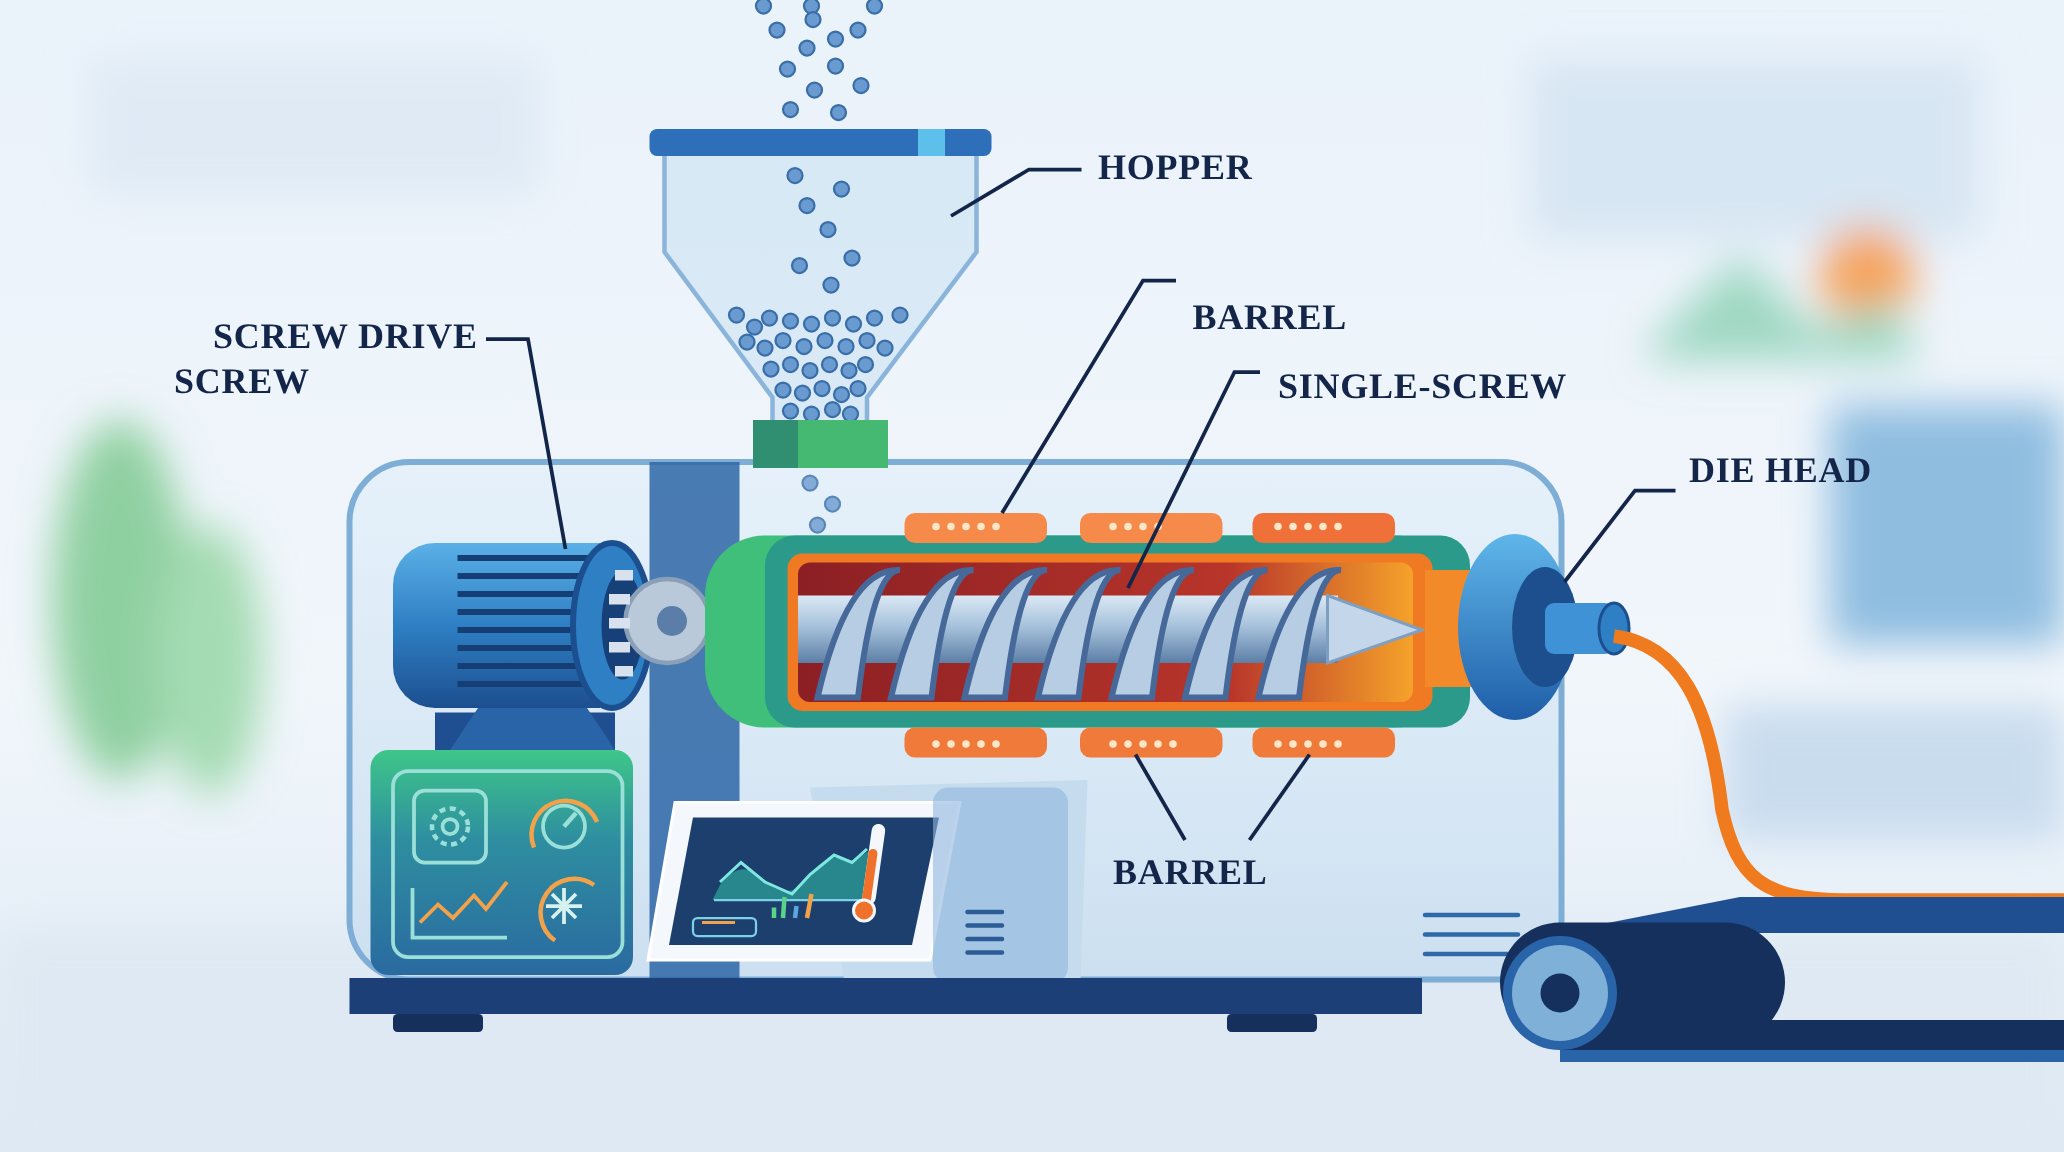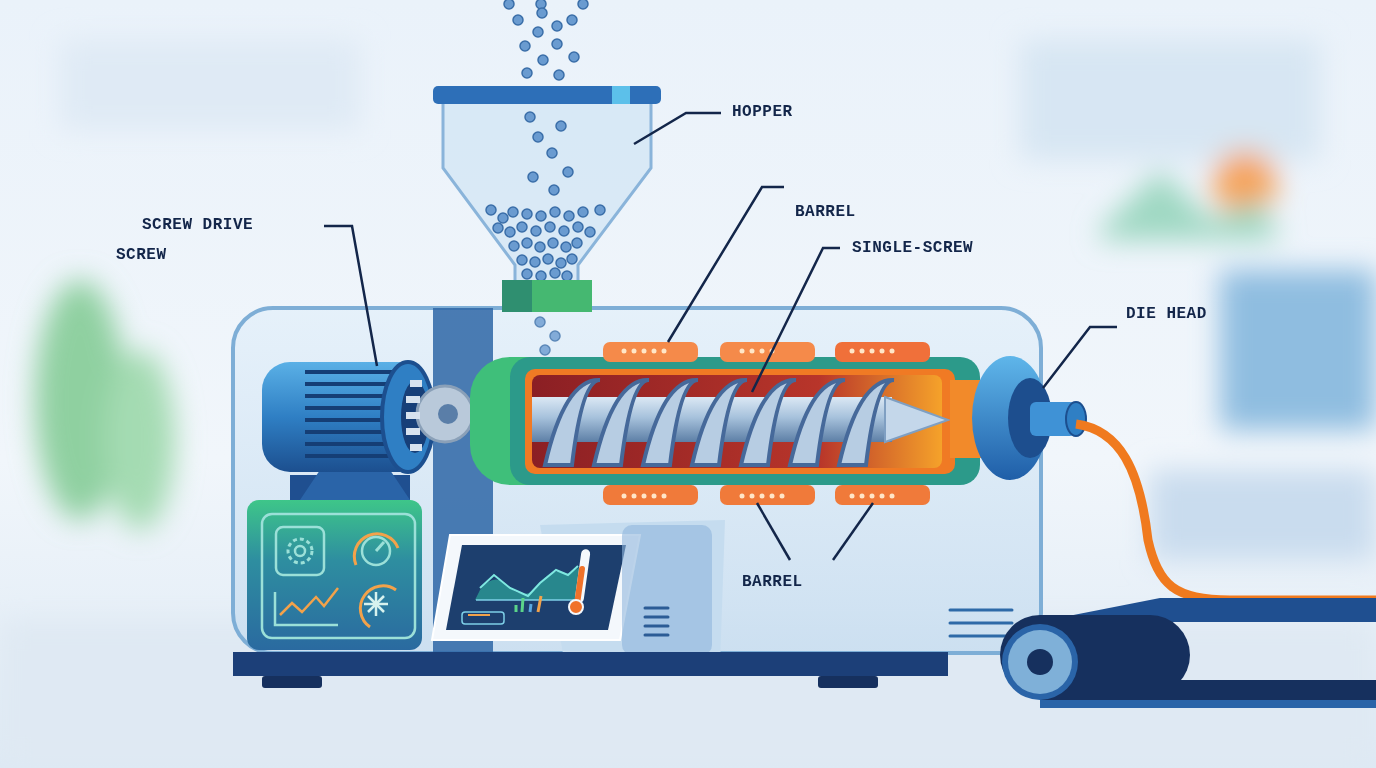--- a/index.html
+++ b/index.html
@@ -1,21 +1,21 @@
 <!DOCTYPE html>
 <html><head>
 <meta charset="utf-8">
 <style>
   html, body { margin:0; padding:0; }
   body { width:1376px; height:768px; overflow:hidden; position:relative;
     background: linear-gradient(180deg,#eaf2fa 0%,#f1f6fb 60%,#dde9f4 100%);
     font-family:"Liberation Sans", sans-serif; }
   #scene { position:absolute; left:0; top:0; }
-  .label { position:absolute; font-family:Liberation Mono, monospace; font-weight:bold;
-    color:#13264a; font-size:16px; letter-spacing:0.5px; line-height:31px; white-space:nowrap; }
+  .label { position:absolute; font-family:Liberation Serif, serif; font-weight:bold;
+    color:#13264a; font-size:24px; letter-spacing:0.5px; line-height:31px; white-space:nowrap; }
 </style>
 </head>
 <body>
 
 <svg id="scene" width="1376" height="768" viewBox="0 0 1376 768">
   <defs>
     <filter id="blur12">
         <feGaussianBlur stdDeviation="14"></feGaussianBlur>
       </filter>
     <linearGradient id="motorG" x1="0" y1="0" x2="0" y2="1">
@@ -330,17 +330,17 @@
     <polyline points="752,392 823,248 840,248"></polyline>
     <polyline points="324,226 352,226 377,366"></polyline>
     <polyline points="1043,388 1090,327 1117,327"></polyline>
     <line x1="757" y1="503" x2="790" y2="560"></line>
     <line x1="873" y1="503" x2="833" y2="560"></line>
   </g>
 </svg>
 
 <div class="label" style="left:732px;top:97px;">HOPPER</div>
 <div class="label" style="left:795px;top:173px;margin-top:24px;">BARREL</div>
-<div class="label" style="left:852px;top:233px;">SINGLE-SCREW</div>
+<div class="label" style="left:852px;top:243px;">SINGLE-SCREW</div>
 <div class="label" style="left:116px;top:210px;margin-left:26px;">SCREW DRIVE</div>
 <div class="label" style="left:116px;top:240px;">SCREW</div>
 <div class="label" style="left:1126px;top:299px;">DIE HEAD</div>
 <div class="label" style="left:742px;top:567px;">BARREL</div>
 
 </body></html>

